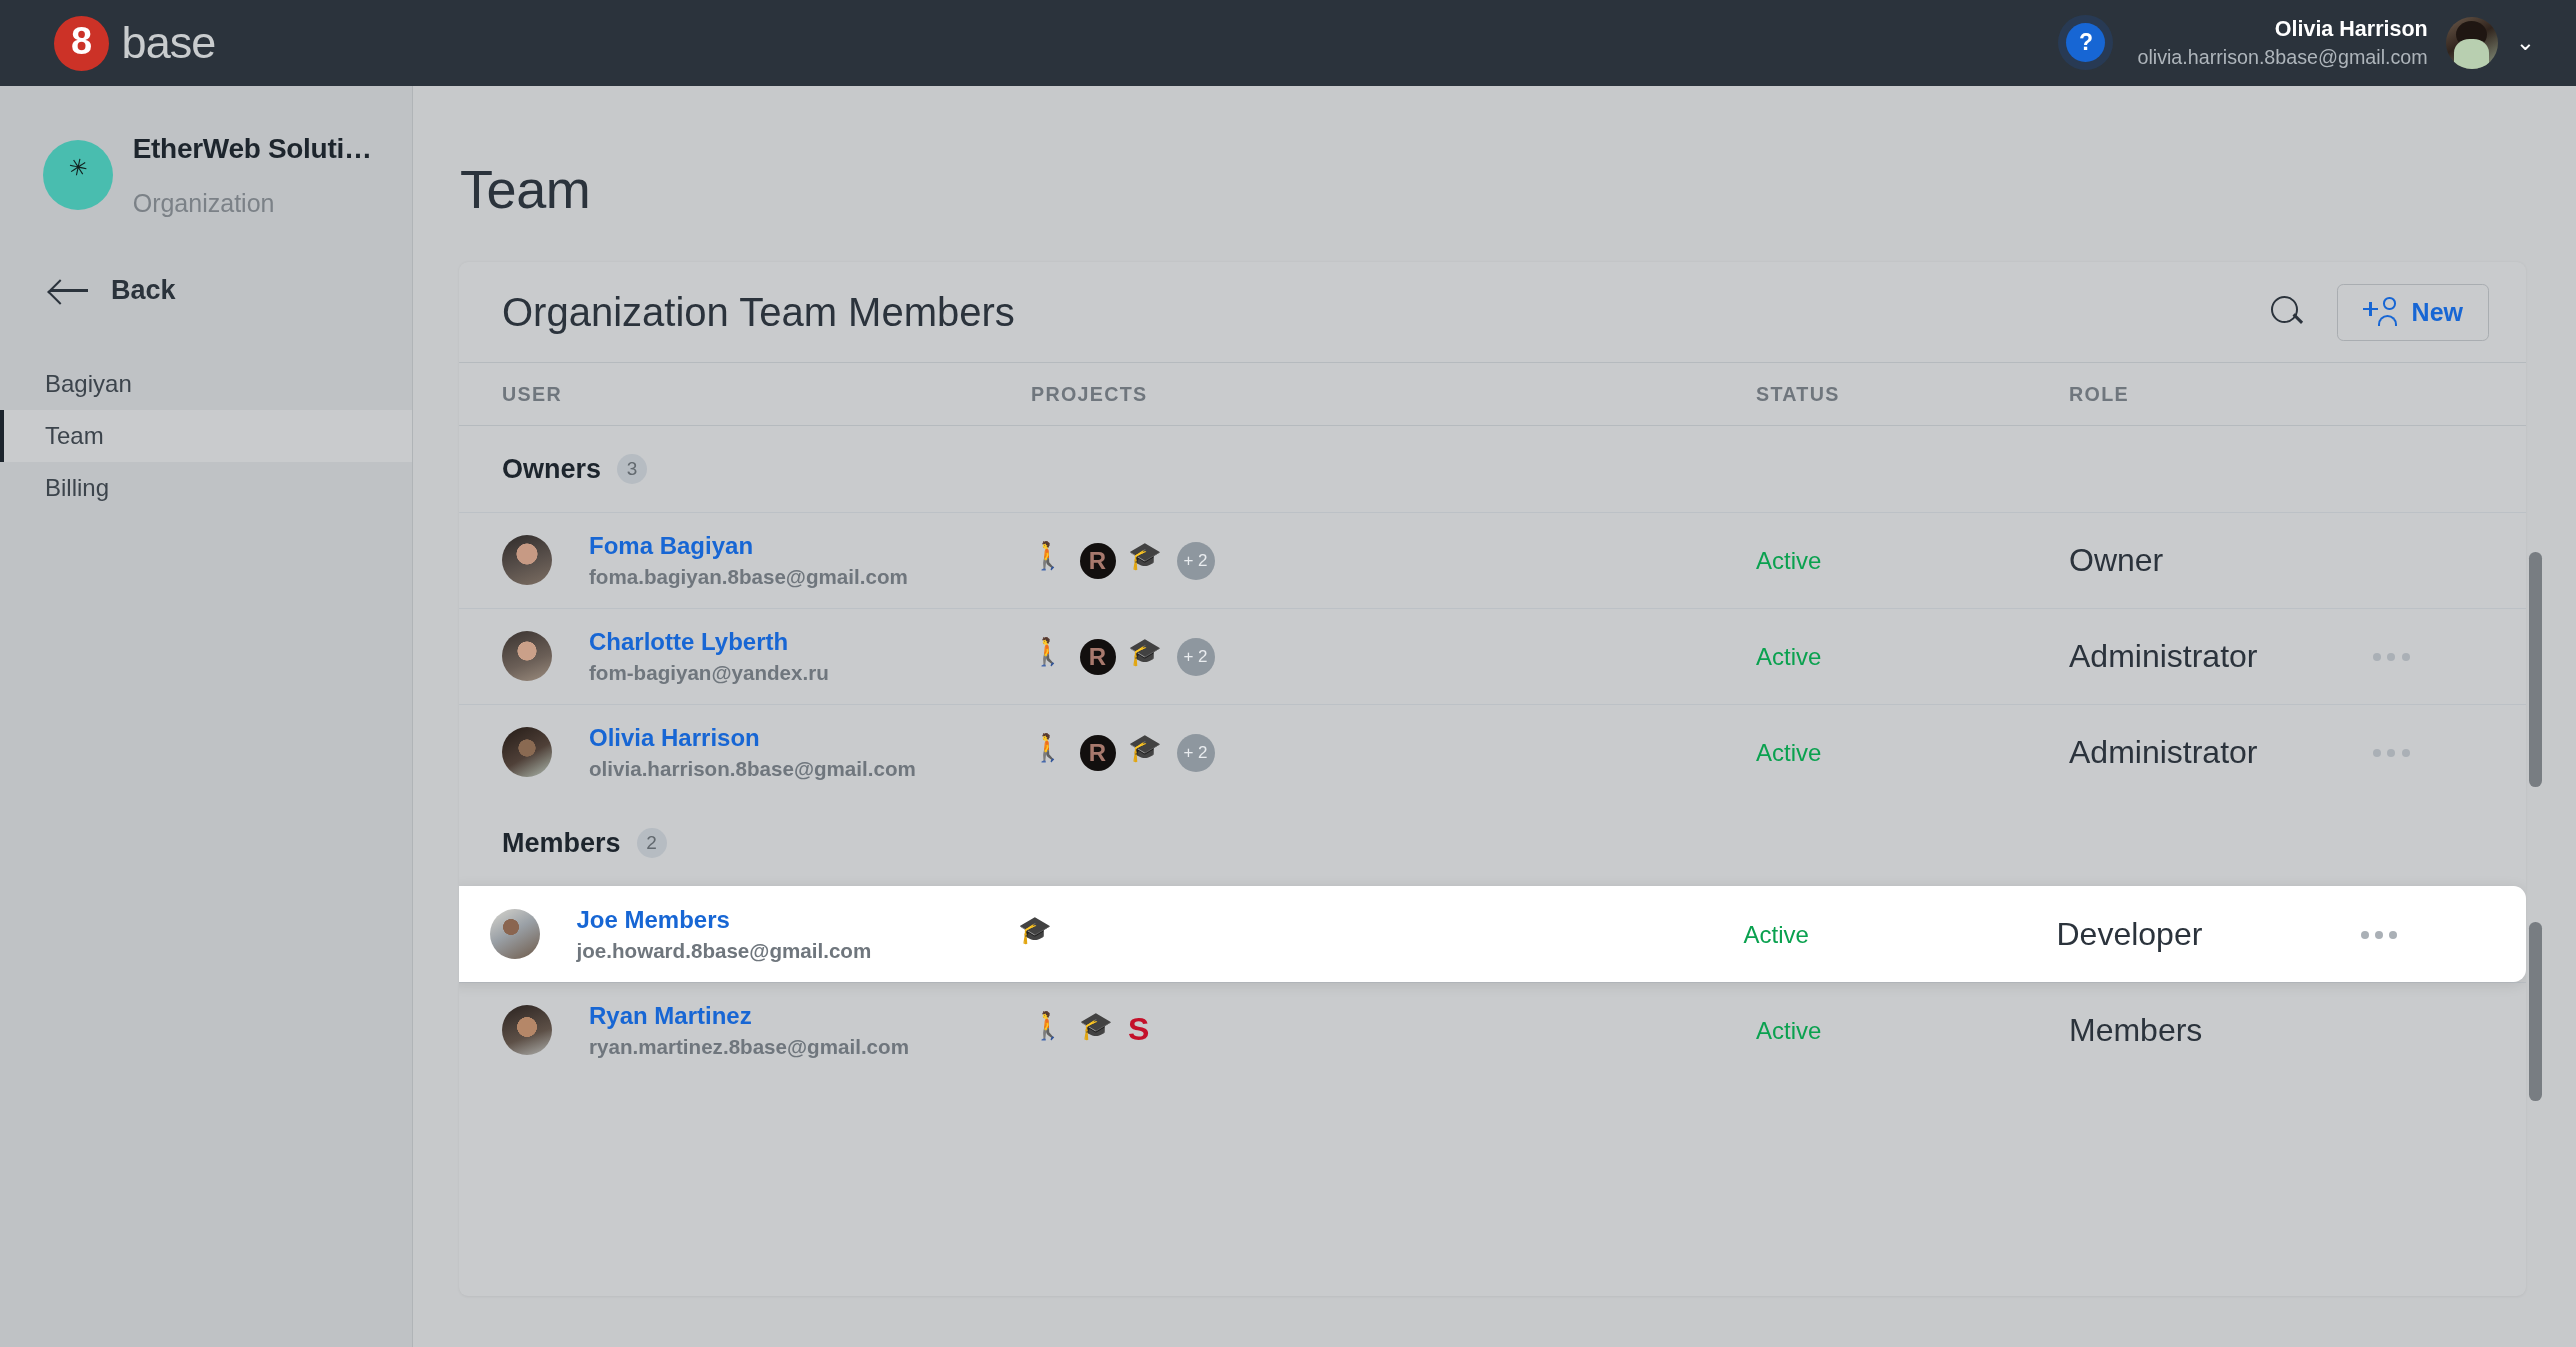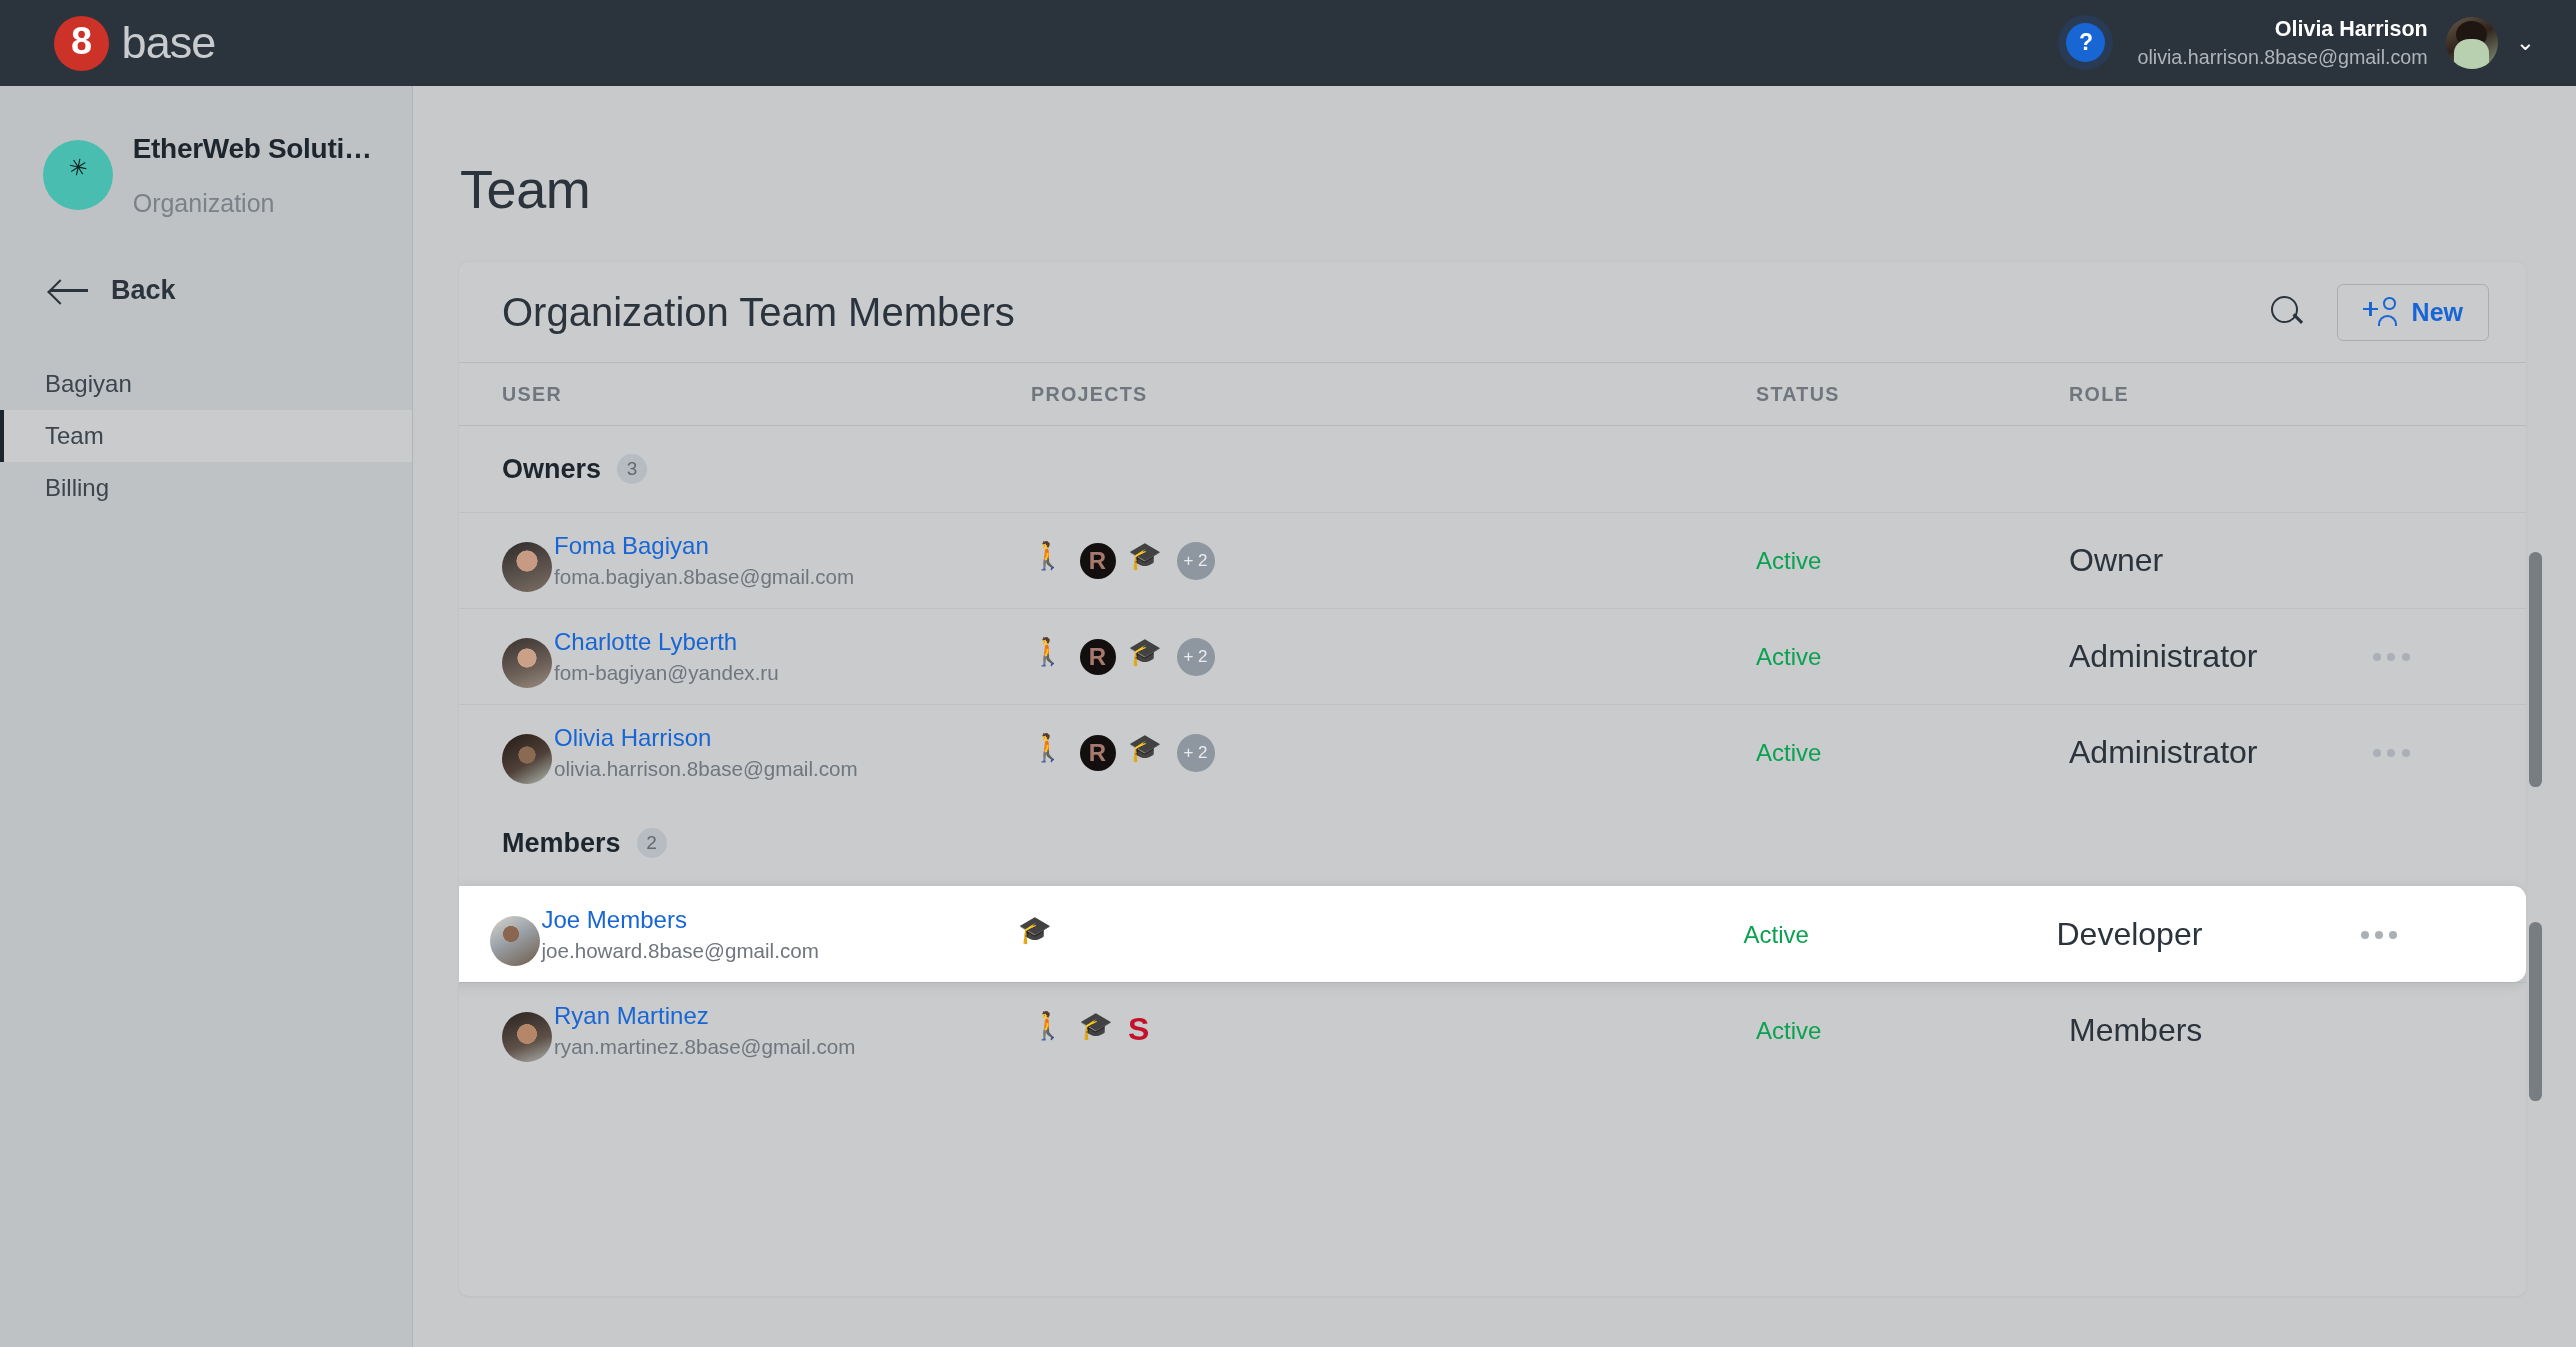--- a/index.html
+++ b/index.html
@@ -170,21 +170,21 @@
     display: flex; align-items: center; height: 96px;
     border-top: 0.9px solid #bcc1c6; position: relative;
   }
   .row:first-of-type { border-top: none; }
   .row.hovered {
     background: #ffffff; border-radius: 12.5px; border-top-color: transparent;
     margin-left: -12.5px; width: calc(100% + 12.5px);
     box-shadow: 0 2.7px 14.3px rgba(0,0,0,0.10);
     z-index: 5;
   }
-  .cell-user { width: 572px; padding-left: 43px; display: flex; align-items: flex-end; gap: 2px; }
+  .cell-user { width: 572px; padding-left: 43px; display: flex; align-items: center; gap: 37px; font-weight: bold; }
   .u-avatar { width: 50px; height: 50px; border-radius: 50%; flex: none; overflow: hidden; position: relative; }
   .u-text { line-height: 1.4; }
   .u-name { font-size: 24px; color: #1766d4; cursor: pointer; }
   .u-mail { font-size: 20.6px; color: #6f767d; }
 
   .cell-projects { width: 725px; display: flex; align-items: center; gap: 12.5px; }
   .proj { width: 36px; height: 36px; flex: none; position: relative; }
   .proj-more {
     width: 38px; height: 38px; border-radius: 50%; background: #8e979f; color: #e9ecef;
     display: flex; align-items: center; justify-content: center; font-size: 17px;

